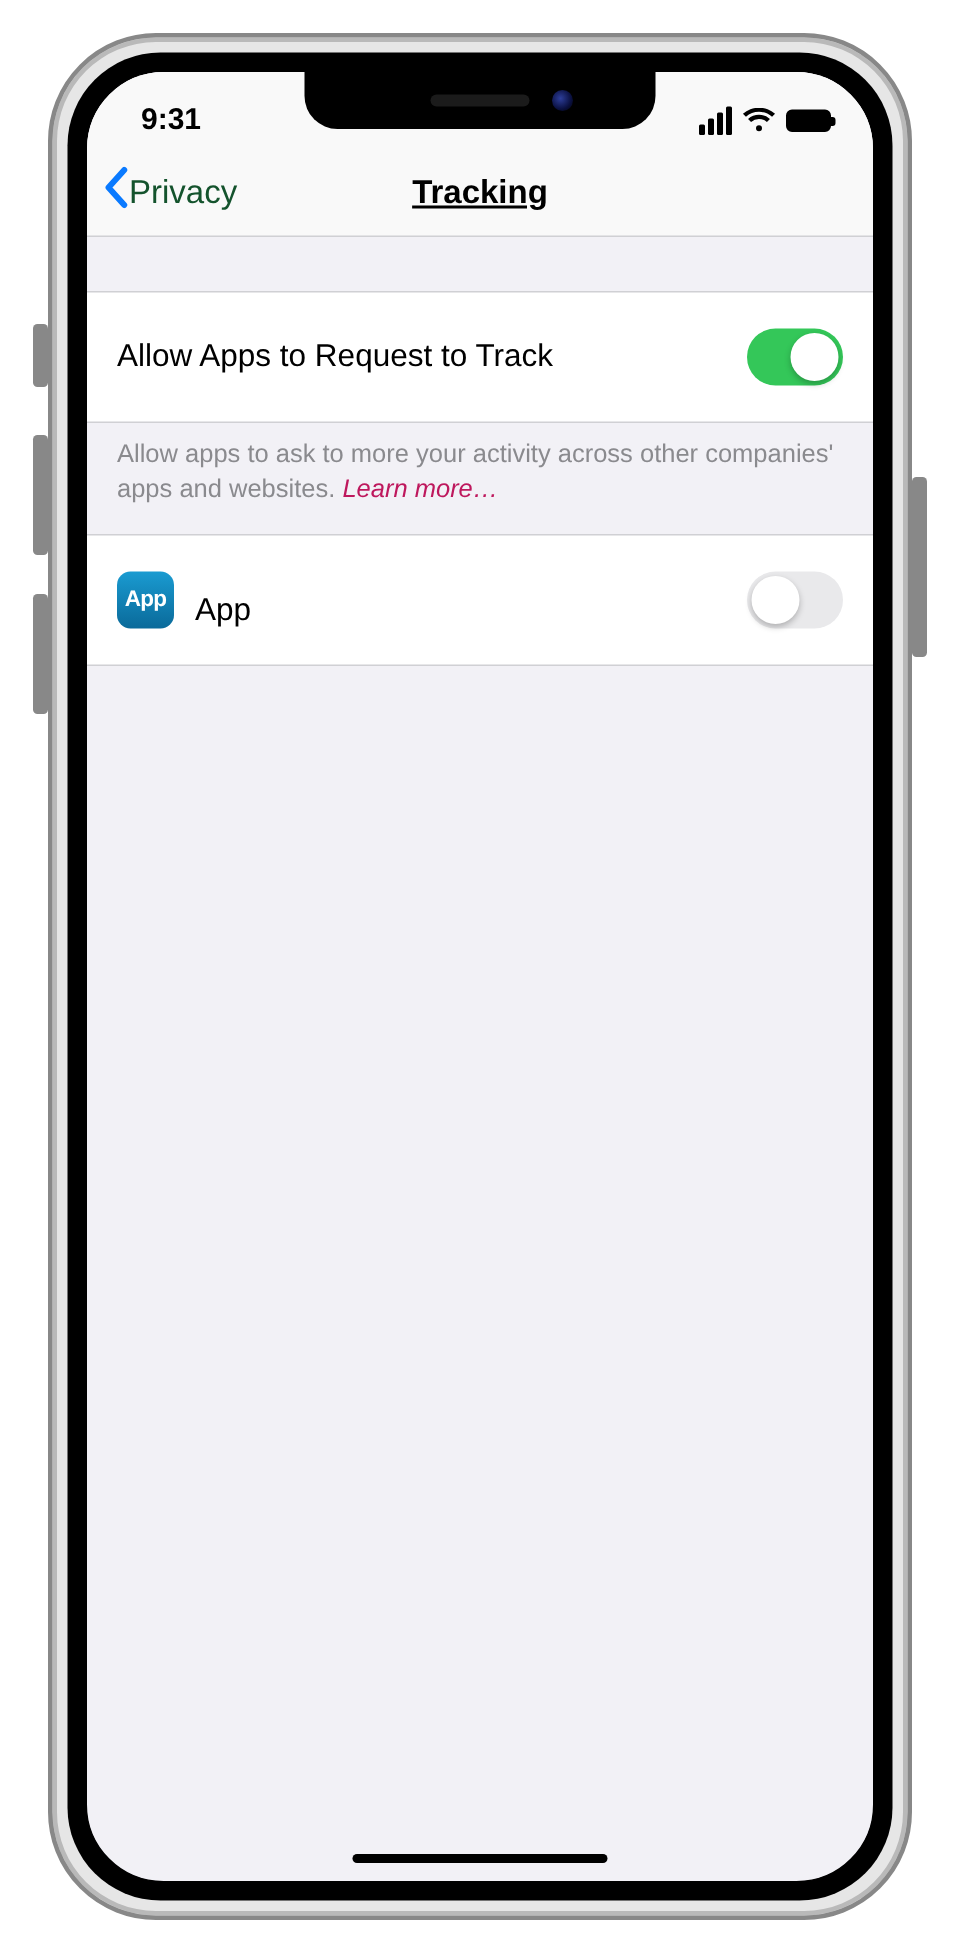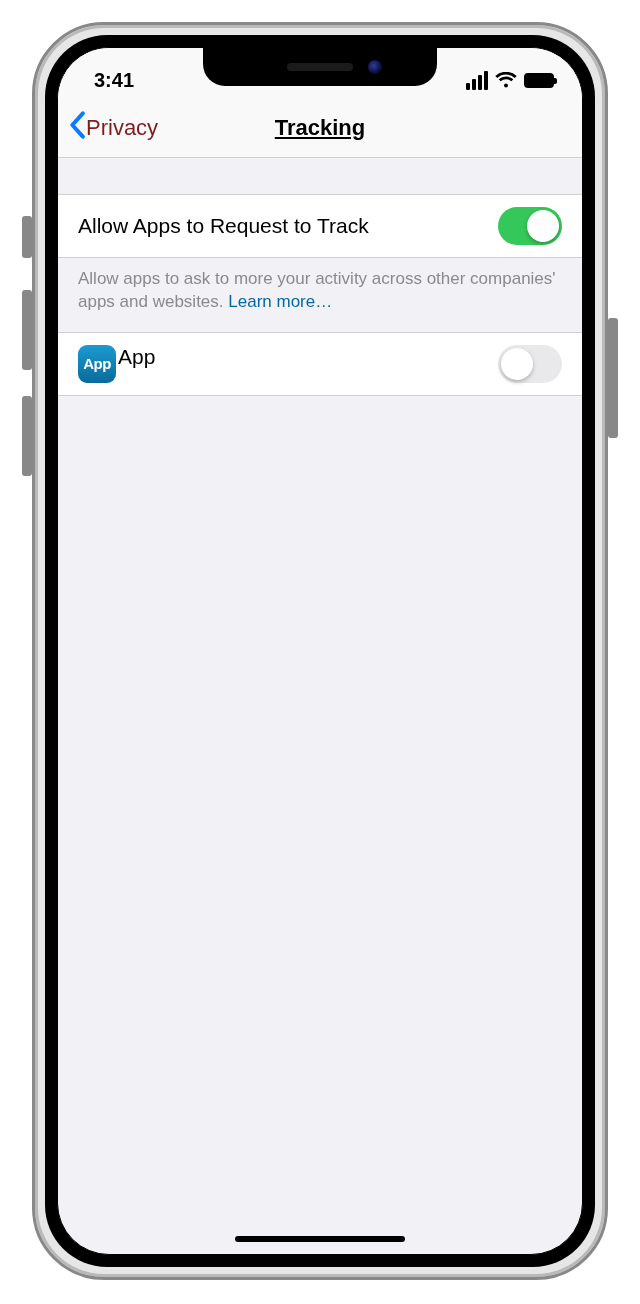--- a/index.html
+++ b/index.html
@@ -115,58 +115,58 @@
       align-items: center;
       justify-content: center;
     }
     .nav-title {
       font-size: 22px; font-weight: 600; text-decoration: underline;
     }
     .nav-back {
       position: absolute;
       left: 10px; top: 0; bottom:0;
       display: flex; align-items: center;
-      color: #7f1d1d;
+      color: #14532d;
       font-size: 22px;
     }
     .nav-back .chev { font-size: 32px; font-weight: 500; line-height: 1; margin-right: 0px; }
 
     .spacer { height: 36px; }
 
     .cell {
       background: #fff;
       min-height: 58px;
-      padding: 12px 20px;
+      padding: 24px 20px;
       display: flex;
       align-items: center;
       justify-content: space-between;
       border-top: 1px solid #d0d0d4;
       border-bottom: 1px solid #d0d0d4;
     }
     .cell .label {
       font-size: 21px;
     }
     .cell .left {
-      display:flex; align-items:flex-start; gap: 2px;
+      display:flex; align-items:flex-end; gap: 14px;
     }
     .app-icon {
       width: 38px; height: 38px; border-radius: 9px;
       background: linear-gradient(180deg,#1a9bd1,#0a6a9a);
       display:flex; align-items:center; justify-content:center;
       color:#fff; font-weight:600; font-size:15px;
       letter-spacing: -0.5px;
     }
 
     .footer-note {
       padding: 10px 20px 18px;
       font-size: 17px;
       color: #8a8a8e;
       line-height: 1.35;
     }
-    .footer-note .link { color: #0369a1; }
+    .footer-note .link { color: #be185d; font-style: italic; }
 
     
     .toggle {
       position: relative;
       width: 64px; height: 38px;
       border-radius: 19px;
     }
     .toggle.on { background: #34c759; }
     .toggle.off { background: #e9e9eb; }
     .knob {
@@ -195,21 +195,21 @@
 <div class="phone-frame">
   <div class="phone-inner">
     <div class="screen">
 
       <div class="notch">
         <div class="speaker"></div>
         <div class="camera"></div>
       </div>
 
       <div class="status-bar">
-        <div class="status-time">3:41</div>
+        <div class="status-time">9:31</div>
         <div class="status-icons">
           <div class="bars">
             <span></span>
               <span></span>
               <span></span>
               <span></span>
           </div>
           <div class="wifi">
             <svg width="22" height="16" viewBox="0 0 22 16">
               <path d="M11 15.5a2 2 0 100-4 2 2 0 000 4zM3.7 7.3a11 11 0 0114.6 0l-2 2a8 8 0 00-10.6 0l-2-2zM.3 3.9a16 16 0 0121.4 0l-2 2a13 13 0 00-17.4 0l-2-2z" fill="#000"></path>

